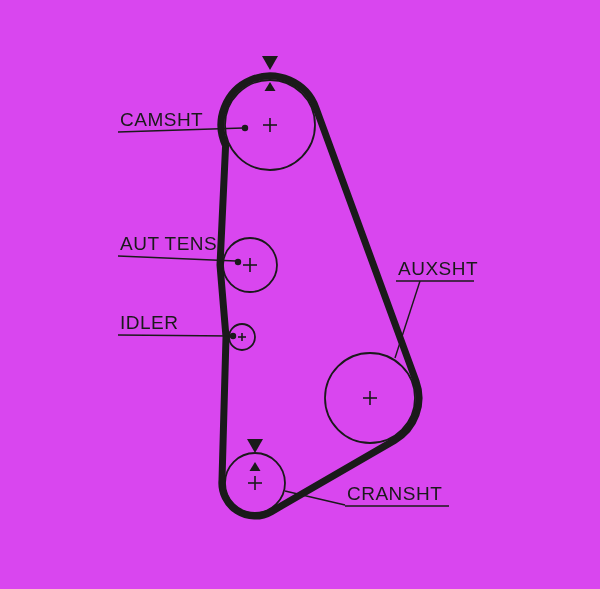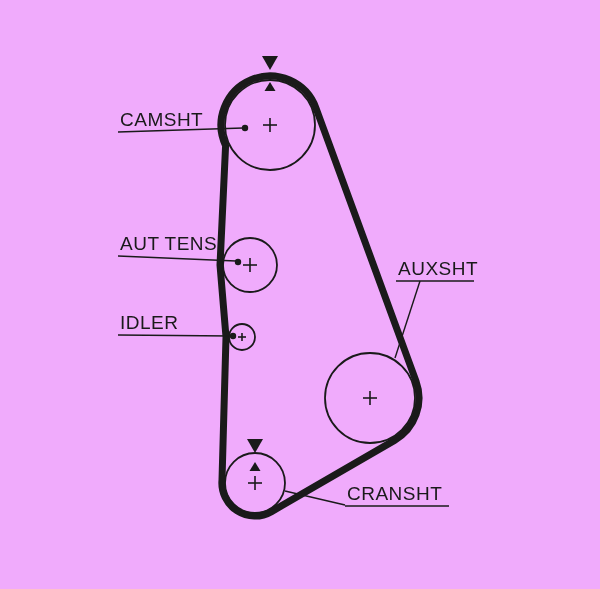--- a/index.html
+++ b/index.html
@@ -4,21 +4,21 @@
 <style>
   html, body {
     margin: 0;
     padding: 0;
     background: #ffffff;
   }
   .stage {
     position: relative;
     width: 600px;
     height: 589px;
-    background: #f0abfc;
+    background: #d946ef;
     font-family: "Liberation Sans", sans-serif;
     overflow: hidden;
   }
   svg { display: block; }
   .belt {
     fill: none;
     stroke: #1a1a1a;
     stroke-width: 7;
     stroke-linejoin: round;
     stroke-linecap: round;

